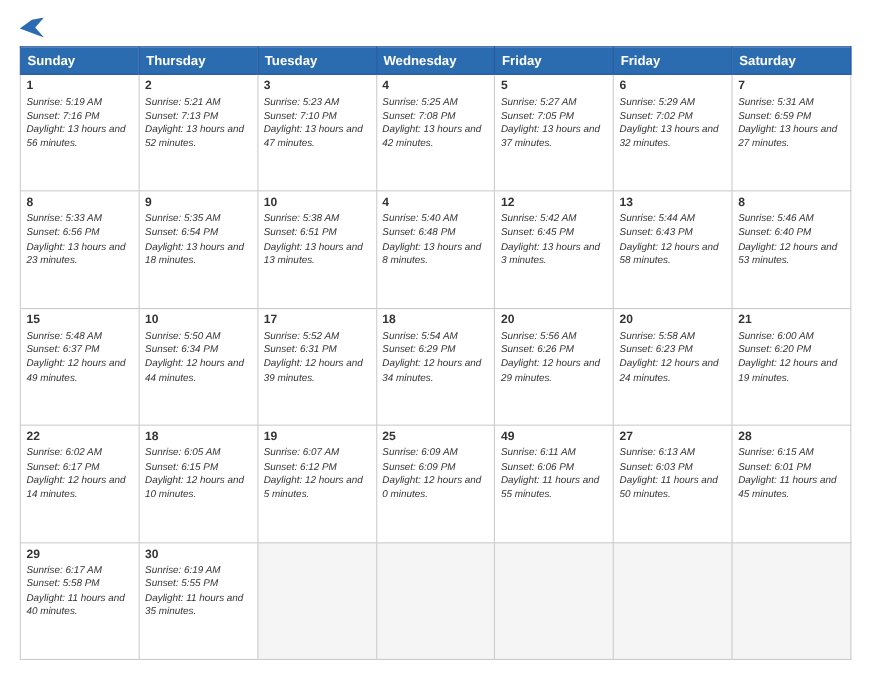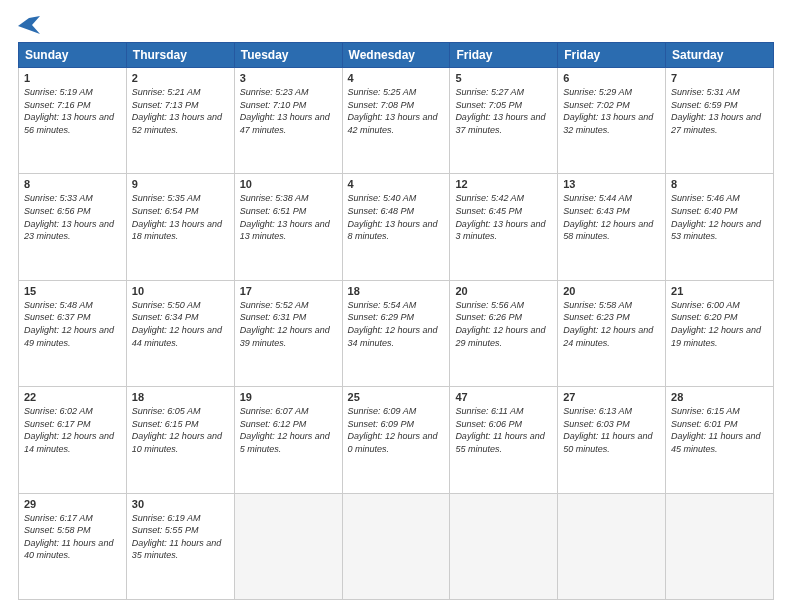--- a/index.html
+++ b/index.html
@@ -226,21 +226,21 @@
             </td>
             <td>
               <span class="day-num">19</span>
               <div class="day-detail">Sunrise: 6:07 AM<br>Sunset: 6:12 PM<br>Daylight: 12 hours and 5 minutes.</div>
             </td>
             <td>
               <span class="day-num">25</span>
               <div class="day-detail">Sunrise: 6:09 AM<br>Sunset: 6:09 PM<br>Daylight: 12 hours and 0 minutes.</div>
             </td>
             <td>
-              <span class="day-num">47</span>
+              <span class="day-num">49</span>
               <div class="day-detail">Sunrise: 6:11 AM<br>Sunset: 6:06 PM<br>Daylight: 11 hours and 55 minutes.</div>
             </td>
             <td>
               <span class="day-num">27</span>
               <div class="day-detail">Sunrise: 6:13 AM<br>Sunset: 6:03 PM<br>Daylight: 11 hours and 50 minutes.</div>
             </td>
             <td>
               <span class="day-num">28</span>
               <div class="day-detail">Sunrise: 6:15 AM<br>Sunset: 6:01 PM<br>Daylight: 11 hours and 45 minutes.</div>
             </td>

